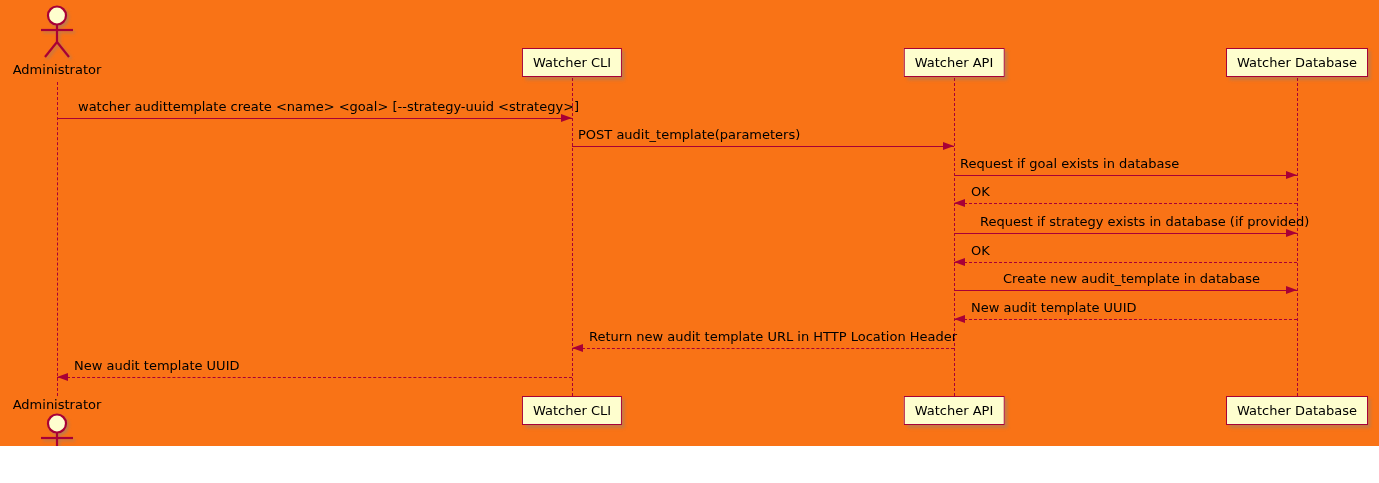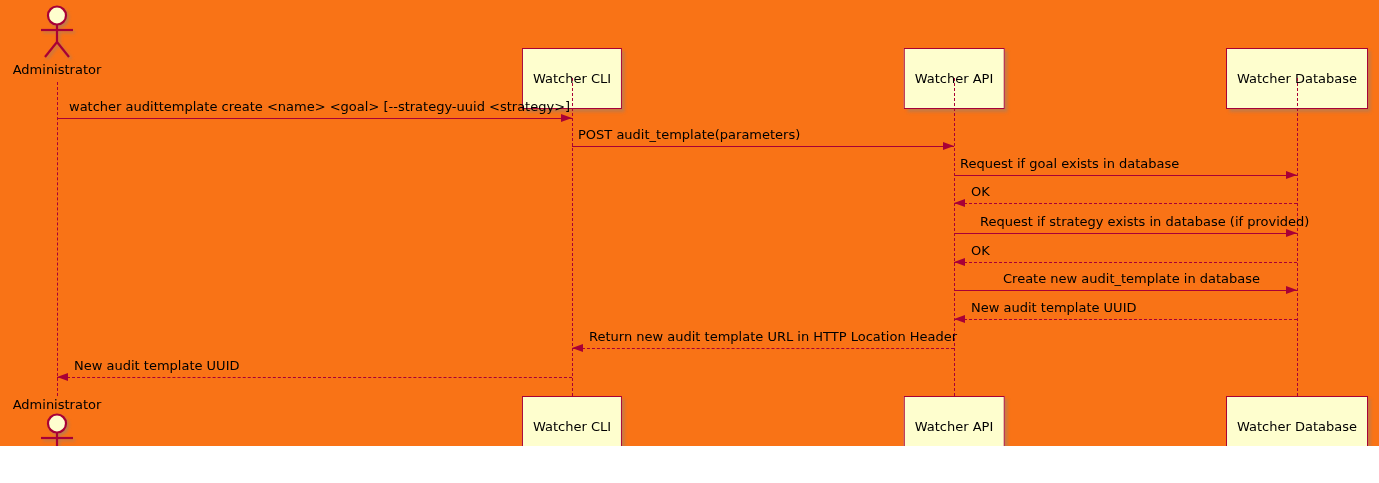--- a/index.html
+++ b/index.html
@@ -10,21 +10,21 @@
     font-family:"DejaVu Sans", sans-serif;
     font-size:13px;
     color:#000000;
     overflow:hidden;
   }
   .pbox {
     position:absolute;
     transform:translateX(-50%);
     background:#FEFECE;
     border:1.7px solid #A80036;
-    padding:20px 10px;
+    padding:4px 10px;
     line-height:19px;
     white-space:nowrap;
     box-shadow:3px 3px 3px rgba(130,130,130,0.45);
   }
   .actor-figure {
     position:absolute;
     transform:translateX(-50%);
     filter:drop-shadow(2.5px 2.5px 1.5px rgba(130,130,130,0.5));
   }
   .actor-label {
@@ -76,21 +76,21 @@
     </div>
   <div id="lifelines">
       <div class="lifeline" style="left: 57px; top: 82px; height: 314px;"></div>
       <div class="lifeline" style="left: 572px; top: 78px; height: 318px;"></div>
       <div class="lifeline" style="left: 954px; top: 78px; height: 318px;"></div>
       <div class="lifeline" style="left: 1297px; top: 78px; height: 318px;"></div>
     </div>
   <div id="messages">
       <div class="msg-line solid" style="left: 57px; top: 118px; width: 515px;"></div>
       <div class="arrowhead right" style="left: 561px; top: 114px;"></div>
-      <div class="msg-label" style="left: 69px; top: 99px;">watcher audittemplate create &lt;name&gt; &lt;goal&gt; [--strategy-uuid &lt;strategy&gt;]</div>
+      <div class="msg-label" style="left: 78px; top: 99px;">watcher audittemplate create &lt;name&gt; &lt;goal&gt; [--strategy-uuid &lt;strategy&gt;]</div>
       <div class="msg-line solid" style="left: 572px; top: 146px; width: 382px;"></div>
       <div class="arrowhead right" style="left: 943px; top: 142px;"></div>
       <div class="msg-label" style="left: 578px; top: 127px;">POST audit_template(parameters)</div>
       <div class="msg-line solid" style="left: 954px; top: 175px; width: 343px;"></div>
       <div class="arrowhead right" style="left: 1286px; top: 171px;"></div>
       <div class="msg-label" style="left: 960px; top: 156px;">Request if goal exists in database</div>
       <div class="msg-line dashed" style="left: 954px; top: 203px; width: 343px;"></div>
       <div class="arrowhead left" style="left: 954px; top: 199px;"></div>
       <div class="msg-label" style="left: 971px; top: 184px;">OK</div>
       <div class="msg-line solid" style="left: 954px; top: 233px; width: 343px;"></div>

